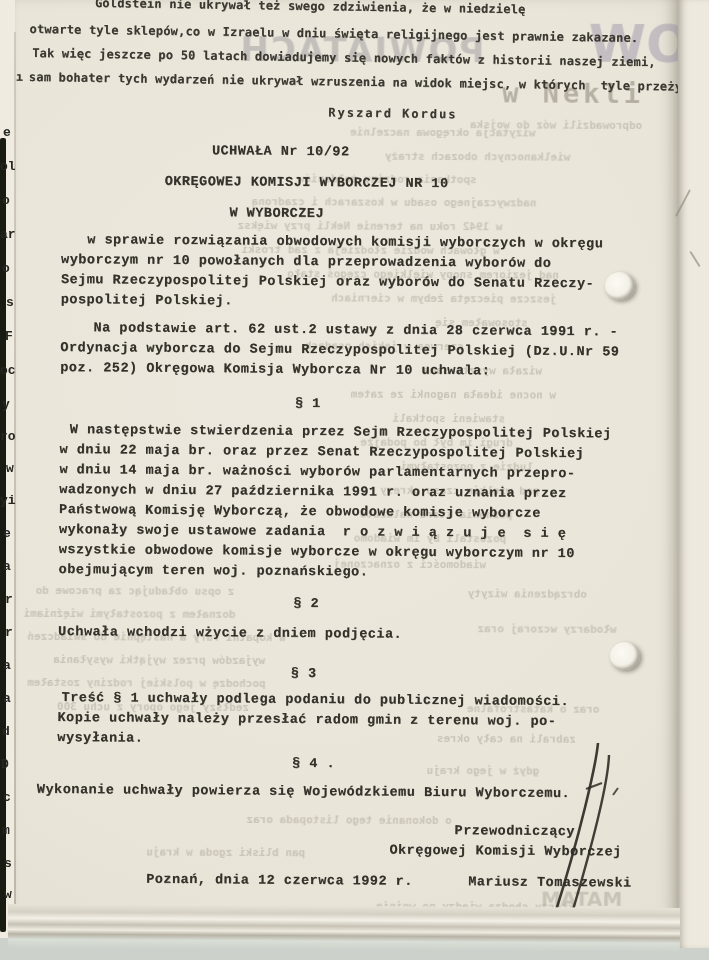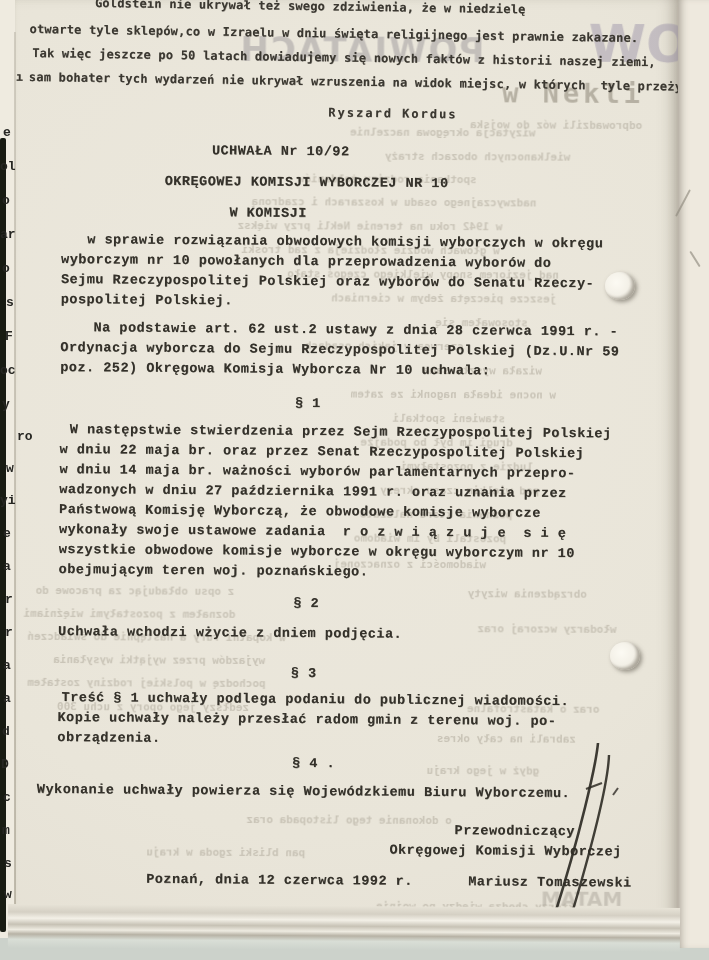--- a/index.html
+++ b/index.html
@@ -99,21 +99,21 @@
     <div class="il" style="left:30px;top:18px">otwarte tyle sklepów,co w Izraelu w dniu święta religijnego jest prawnie zakazane.</div>
     <div class="il" style="left:33px;top:42px">Tak więc jeszcze po 50 latach dowiadujemy się nowych faktów z historii naszej ziemi,</div>
     <div class="il" style="left:17px;top:66px">ı</div>
     <div class="il" style="left:30px;top:66px">sam bohater tych wydarzeń nie ukrywał wzruszenia na widok miejsc, w których  tyle przeżył.</div>
     <div class="il" style="left:330px;top:97px;letter-spacing:2px">Ryszard Kordus</div>
   </div>
 
   <div id="doc-layer">
     <div class="tl" style="left:212px;top:140px">UCHWAŁA Nr 10/92</div>
     <div class="tl" style="left:165px;top:171px">OKRĘGOWEJ KOMISJI WYBORCZEJ NR 10</div>
-    <div class="tl" style="left:230px;top:202px">W KOMISJI</div>
+    <div class="tl" style="left:230px;top:202px">W WYBORCZEJ</div>
 
     <div class="tl" style="left:88px;top:230px">w sprawie rozwiązania obwodowych komisji wyborczych w okręgu</div>
     <div class="tl" style="left:62px;top:250px">wyborczym nr 10 powołanych dla przeprowadzenia wyborów do</div>
     <div class="tl" style="left:62px;top:270px">Sejmu Rzeczypospolitej Polskiej oraz wyborów do Senatu Rzeczy-</div>
     <div class="tl" style="left:62px;top:290px">pospolitej Polskiej.</div>
 
     <div class="tl" style="left:95px;top:318px">Na podstawie art. 62 ust.2 ustawy z dnia 28 czerwca 1991 r. -</div>
     <div class="tl" style="left:62px;top:338px">Ordynacja wyborcza do Sejmu Rzeczypospolitej Polskiej (Dz.U.Nr 59</div>
     <div class="tl" style="left:62px;top:358px">poz. 252) Okręgowa Komisja Wyborcza Nr 10 uchwala:</div>
 
@@ -126,21 +126,21 @@
     <div class="tl" style="left:62px;top:520px">wykonały swoje ustawowe zadania  r o z w i ą z u j e  s i ę</div>
     <div class="tl" style="left:62px;top:540px">wszystkie obwodowe komisje wyborcze w okręgu wyborczym nr 10</div>
     <div class="tl" style="left:62px;top:560px">obejmującym teren woj. poznańskiego.</div>
 
     <div class="tl" style="left:297px;top:592px">§ 2</div>
     <div class="tl" style="left:62px;top:622px">Uchwała wchodzi wżycie z dniem podjęcia.</div>
 
     <div class="tl" style="left:295px;top:662px">§ 3</div>
     <div class="tl" style="left:66px;top:688px">Treść § 1 uchwały podlega podaniu do publicznej wiadomości.</div>
     <div class="tl" style="left:62px;top:708px">Kopie uchwały należy przesłać radom gmin z terenu woj. po-</div>
-    <div class="tl" style="left:62px;top:728px">obrządzenia.</div>
+    <div class="tl" style="left:62px;top:728px">wysyłania.</div>
 
     <div class="tl" style="left:297px;top:752px">§ 4 .</div>
     <div class="tl" style="left:42px;top:780px">Wykonanie uchwały powierza się Wojewódzkiemu Biuru Wyborczemu.</div>
 
     <div class="tl" style="left:460px;top:818px">Przewodniczący</div>
     <div class="tl" style="left:395px;top:838px">Okręgowej Komisji Wyborczej</div>
     <div class="tl" style="left:474px;top:869px">Mariusz Tomaszewski</div>
     <div class="tl" style="left:152px;top:869px">Poznań, dnia 12 czerwca 1992 r.</div>
   </div>
 
@@ -159,21 +159,21 @@
   <div>
     <span class="frag" style="left:3px;top:126px">e</span>
     <span class="frag" style="left:0px;top:160px">ol</span>
     <span class="frag" style="left:2px;top:194px">o</span>
     <span class="frag" style="left:0px;top:228px">ar</span>
     <span class="frag" style="left:2px;top:262px">o</span>
     <span class="frag" style="left:6px;top:296px">s</span>
     <span class="frag" style="left:5px;top:330px">F</span>
     <span class="frag" style="left:0px;top:364px">oc</span>
     <span class="frag" style="left:2px;top:398px">y</span>
-    <span class="frag" style="left:17px;top:430px">ro</span>
+    <span class="frag" style="left:0px;top:430px">ro</span>
     <span class="frag" style="left:6px;top:462px">w</span>
     <span class="frag" style="left:0px;top:494px">yi</span>
     <span class="frag" style="left:3px;top:527px">e</span>
     <span class="frag" style="left:3px;top:560px">a</span>
     <span class="frag" style="left:5px;top:593px">r</span>
     <span class="frag" style="left:5px;top:626px">r</span>
     <span class="frag" style="left:3px;top:659px">a</span>
     <span class="frag" style="left:3px;top:692px">a</span>
     <span class="frag" style="left:2px;top:725px">d</span>
     <span class="frag" style="left:1px;top:758px">D</span>

